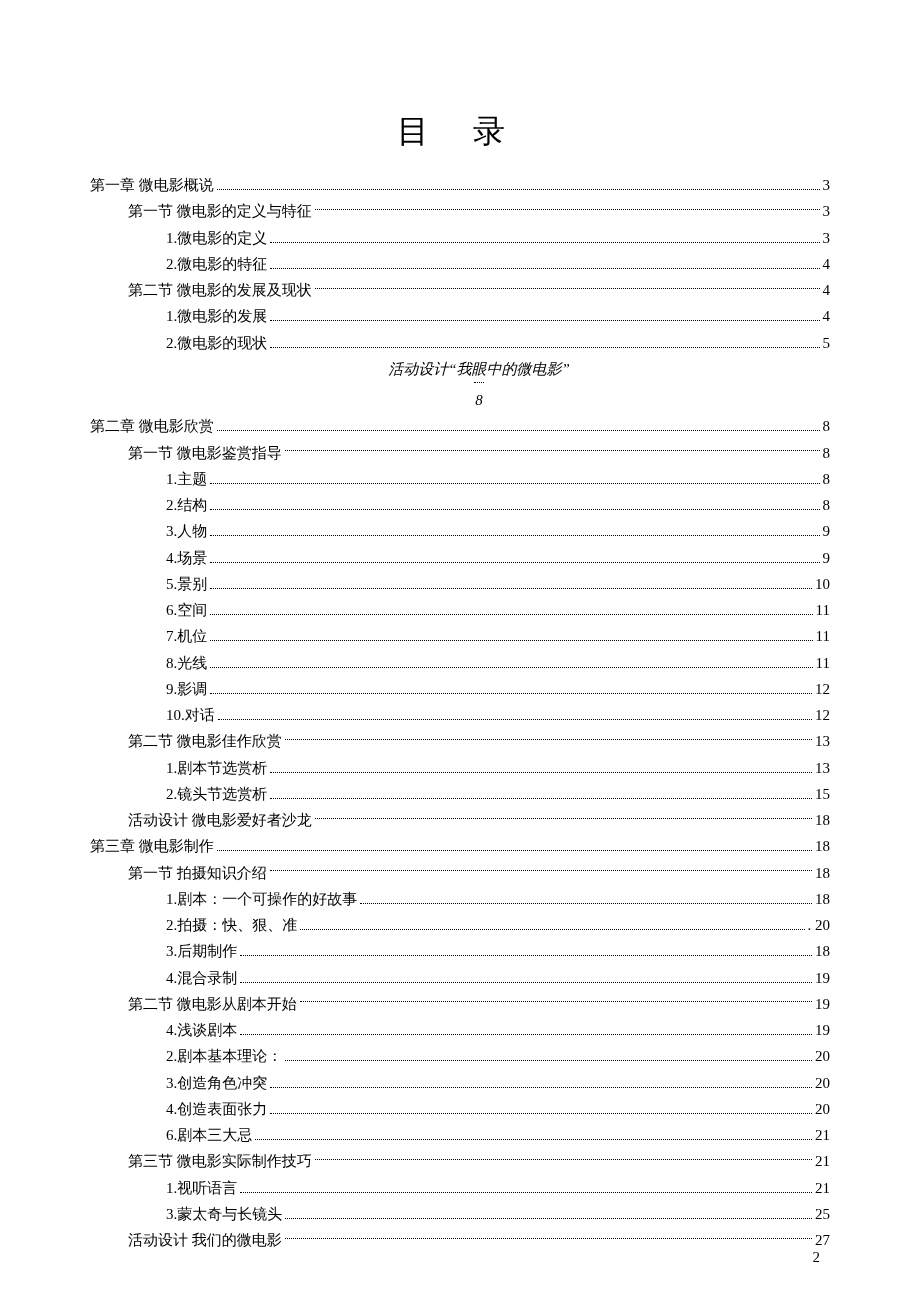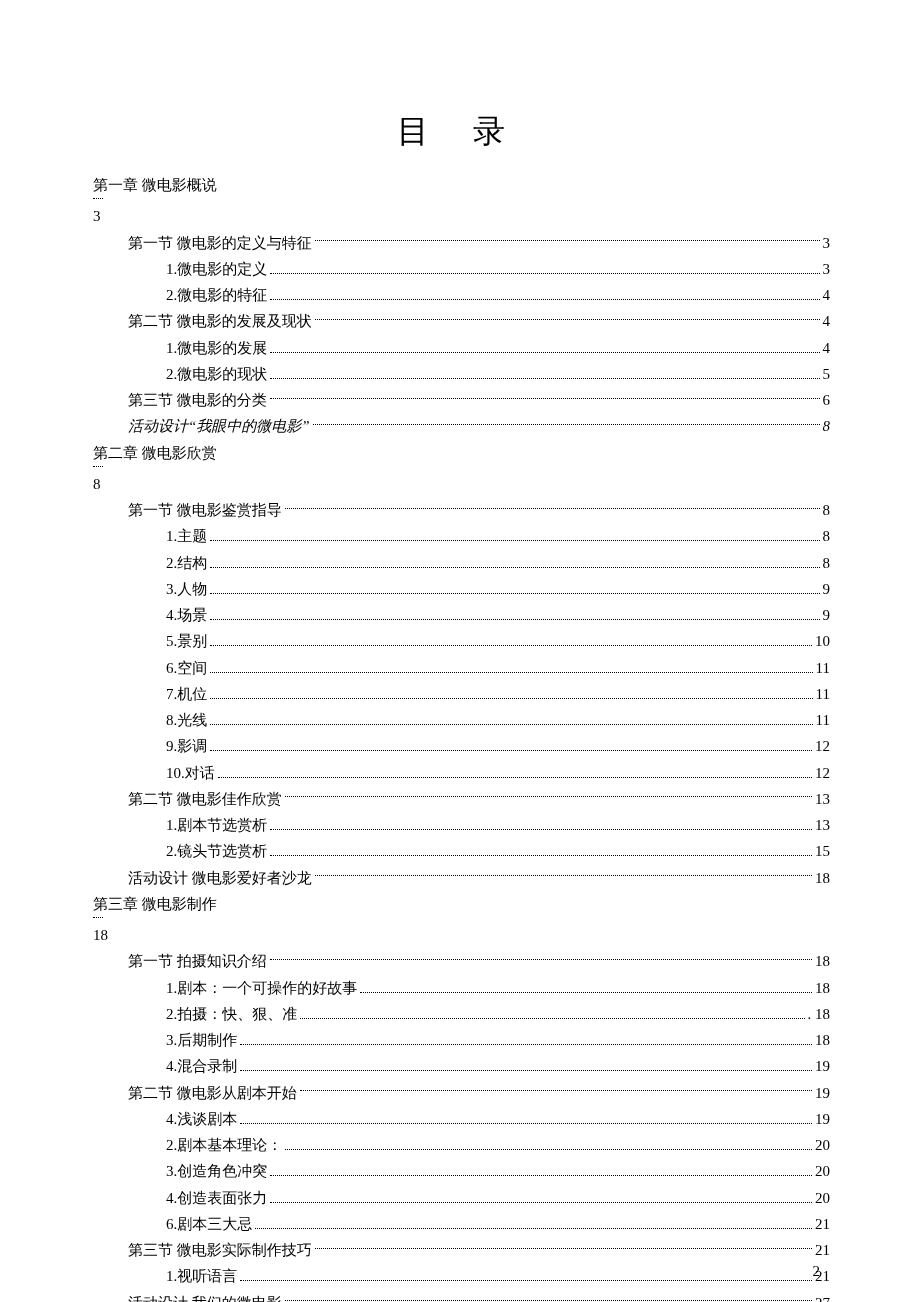--- a/index.html
+++ b/index.html
@@ -37,24 +37,24 @@
   }
   .toc-dots {
     flex: 1 1 auto;
     border-bottom: 1.5px dotted #000;
     margin: 0 3px 4px 3px;
     min-width: 10px;
   }
   .toc-page {
     white-space: nowrap;
   }
-  .indent-0 { padding-left: 0px; flex-direction: column; }
+  .indent-0 { padding-left: 0px; }
   .indent-1 { padding-left: 38px; align-items: center; }
   .indent-2 { padding-left: 76px; }
-  .italic { font-style: italic; }
+  .italic { font-style: italic; flex-direction: column; }
   .page-number {
     position: absolute;
     bottom: 36px;
     right: 100px;
     font-size: 15px;
     font-family: "Times New Roman", serif;
   }
 </style>
 </head>
 <body>
@@ -90,25 +90,20 @@
       <div class="toc-line indent-2">
         <span class="toc-label">1.微电影的发展</span>
         <span class="toc-dots"></span>
         <span class="toc-page">4</span>
       </div>
       <div class="toc-line indent-2">
         <span class="toc-label">2.微电影的现状</span>
         <span class="toc-dots"></span>
         <span class="toc-page">5</span>
       </div>
-      <div class="toc-line indent-1">
-        <span class="toc-label">第三节 微电影的分类</span>
-        <span class="toc-dots"></span>
-        <span class="toc-page">6</span>
-      </div>
       <div class="toc-line indent-1 italic">
         <span class="toc-label">活动设计“我眼中的微电影”</span>
         <span class="toc-dots"></span>
         <span class="toc-page">8</span>
       </div>
       <div class="toc-line indent-0">
         <span class="toc-label">第二章   微电影欣赏</span>
         <span class="toc-dots"></span>
         <span class="toc-page">8</span>
       </div>
@@ -198,21 +193,21 @@
         <span class="toc-page">18</span>
       </div>
       <div class="toc-line indent-2">
         <span class="toc-label">1.剧本：一个可操作的好故事</span>
         <span class="toc-dots"></span>
         <span class="toc-page">18</span>
       </div>
       <div class="toc-line indent-2">
         <span class="toc-label">2.拍摄：快、狠、准</span>
         <span class="toc-dots"></span>
-        <span class="toc-page">. 18</span>
+        <span class="toc-page">. 20</span>
       </div>
       <div class="toc-line indent-2">
         <span class="toc-label">3.后期制作</span>
         <span class="toc-dots"></span>
         <span class="toc-page">18</span>
       </div>
       <div class="toc-line indent-2">
         <span class="toc-label">4.混合录制</span>
         <span class="toc-dots"></span>
         <span class="toc-page">19</span>
@@ -249,20 +244,25 @@
       </div>
       <div class="toc-line indent-1">
         <span class="toc-label">第三节 微电影实际制作技巧</span>
         <span class="toc-dots"></span>
         <span class="toc-page">21</span>
       </div>
       <div class="toc-line indent-2">
         <span class="toc-label">1.视听语言</span>
         <span class="toc-dots"></span>
         <span class="toc-page">21</span>
+      </div>
+      <div class="toc-line indent-2">
+        <span class="toc-label">3.蒙太奇与长镜头</span>
+        <span class="toc-dots"></span>
+        <span class="toc-page">25</span>
       </div>
       <div class="toc-line indent-1">
         <span class="toc-label">活动设计 我们的微电影</span>
         <span class="toc-dots"></span>
         <span class="toc-page">27</span>
       </div>
     </div>
   <div class="page-number">2</div>
 </div>
 

